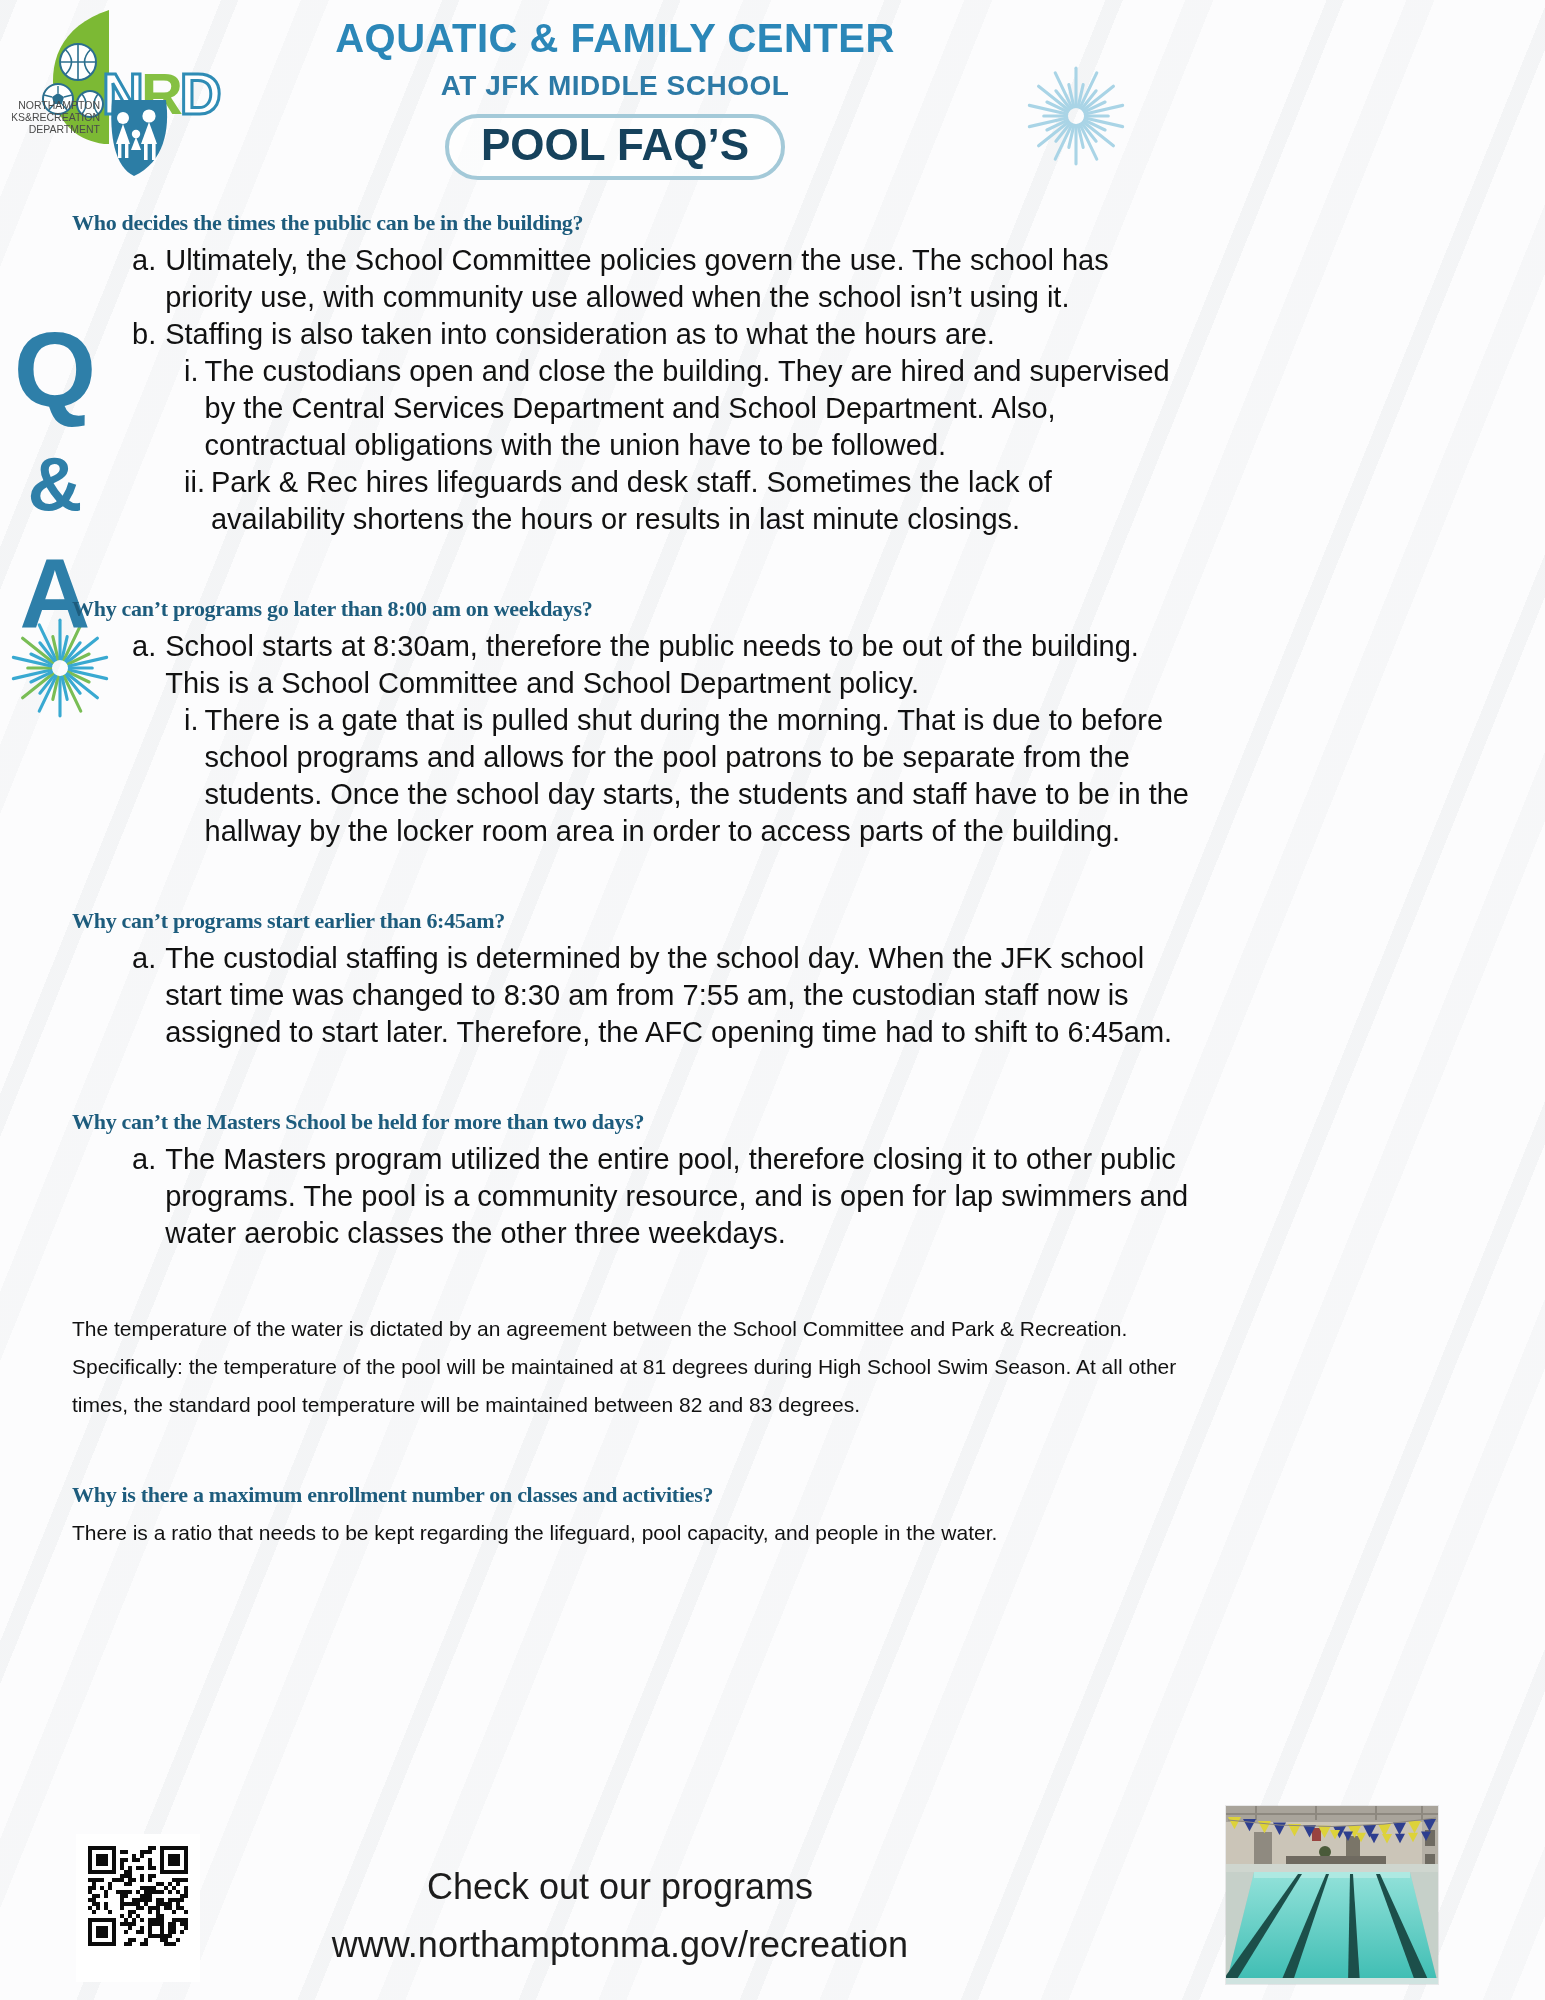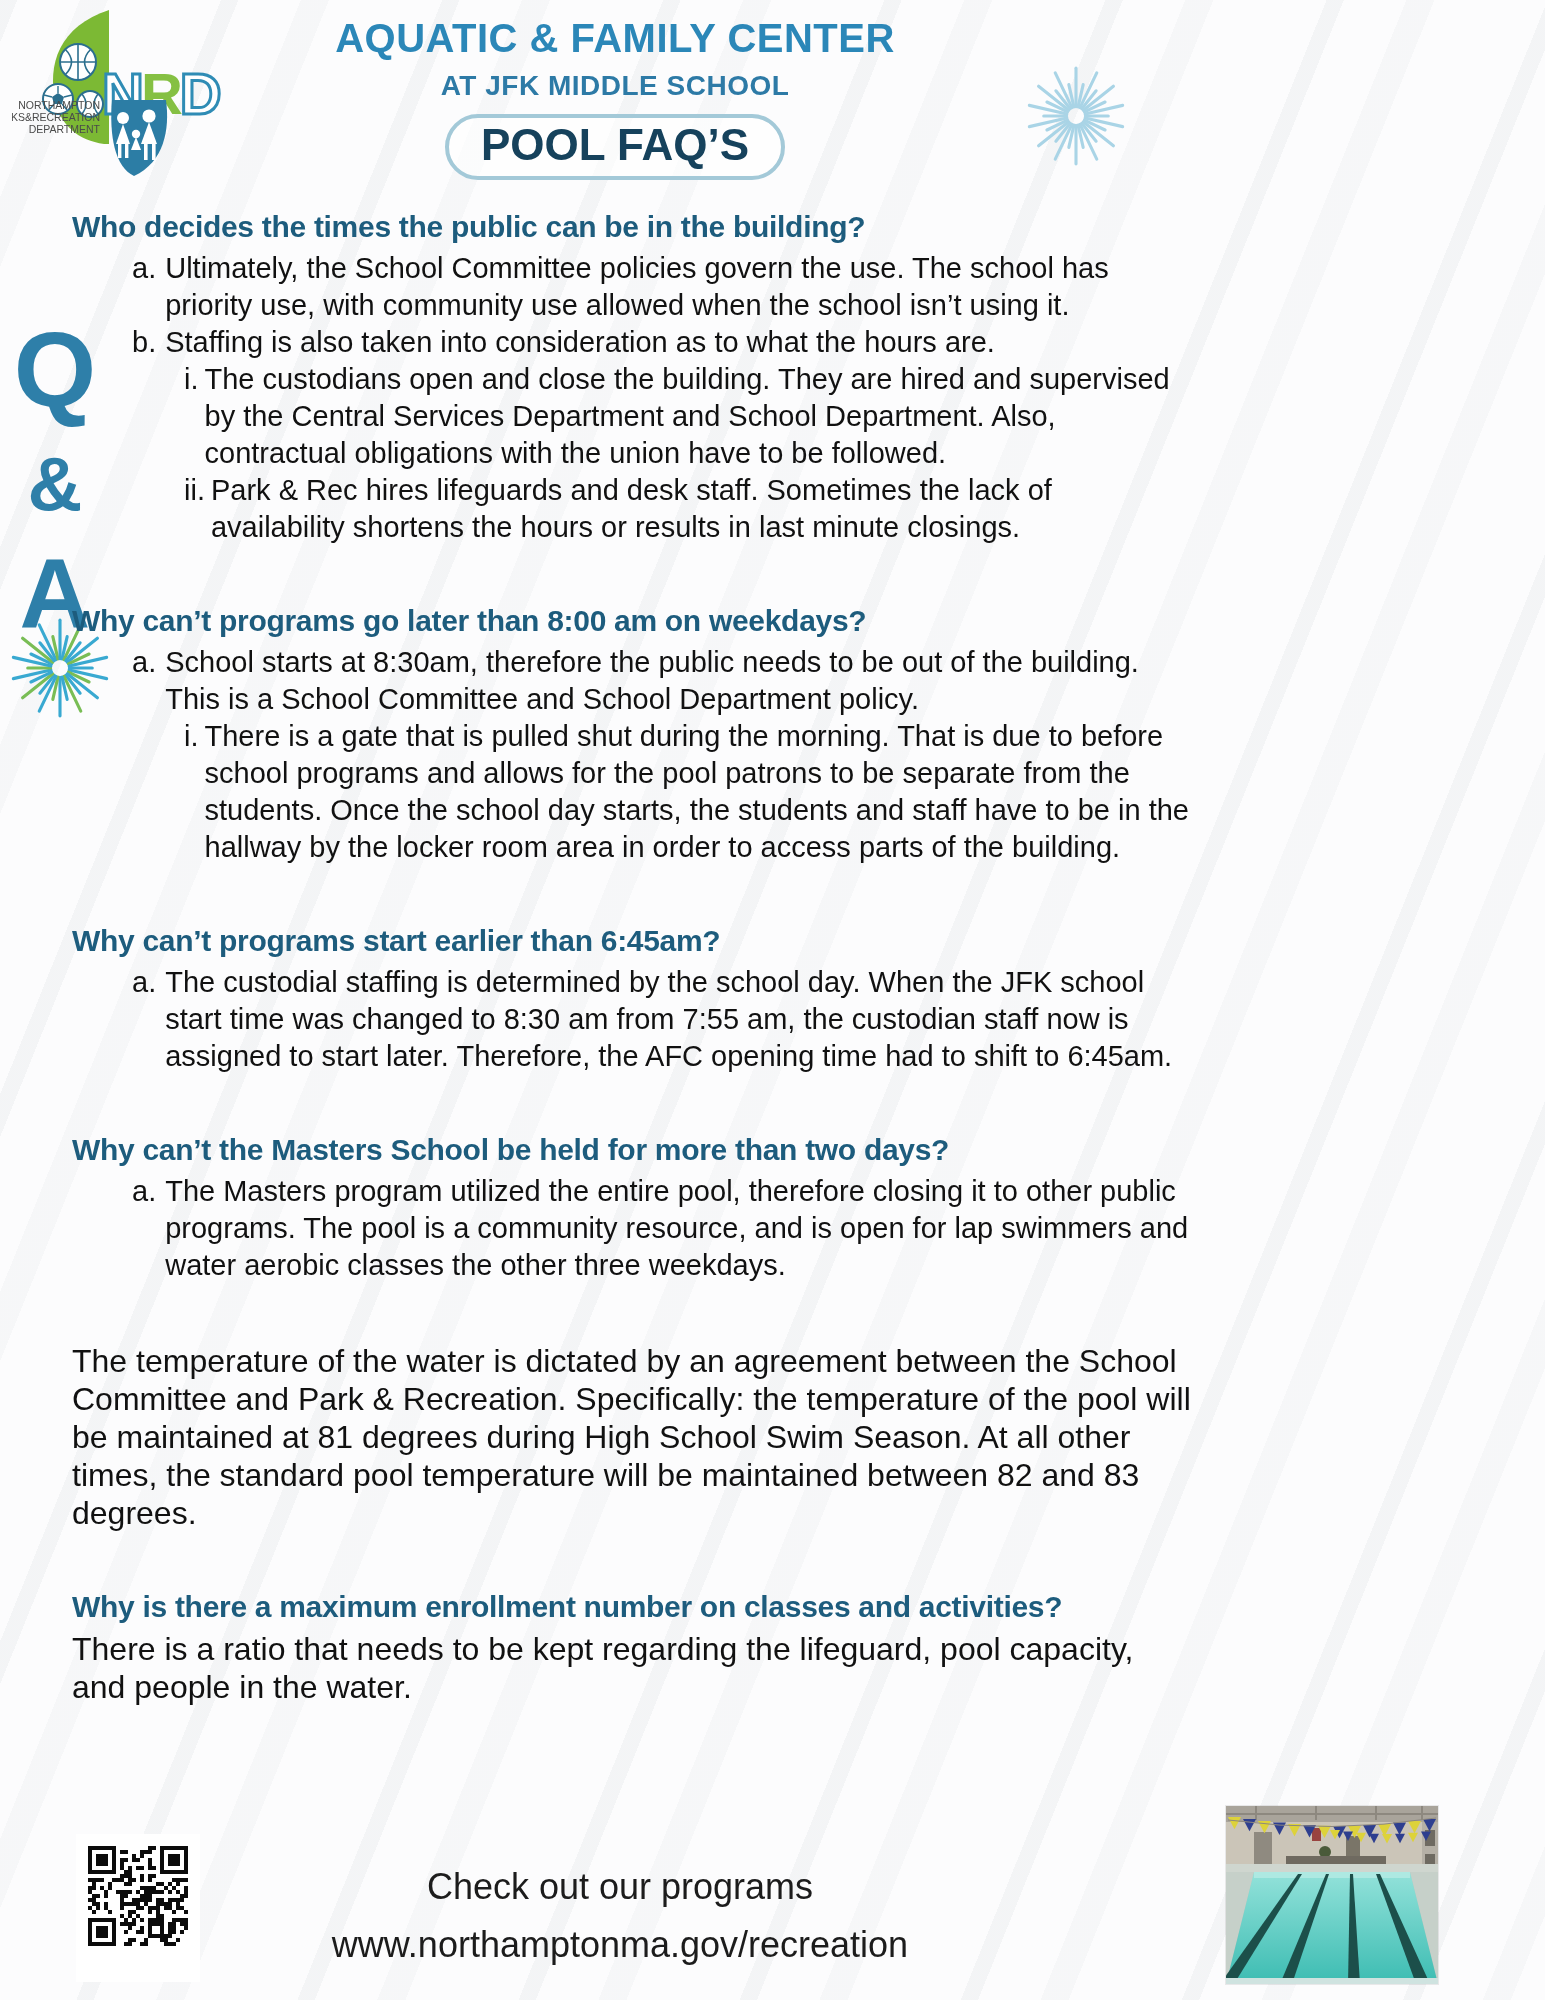--- a/index.html
+++ b/index.html
@@ -21,27 +21,27 @@
   .sb-left{position:absolute;left:8px;top:616px;}
   svg.starburst line{stroke-width:3;stroke-linecap:round;}
   
   .qa{position:absolute;left:12px;top:316px;width:86px;text-align:center;color:#2e7fa9;font-weight:bold;}
   .qa-q{font-size:106px;line-height:1;}
   .qa-amp{font-size:76px;line-height:1;margin-top:24px;}
   .qa-a{font-size:98px;line-height:1;margin-top:22px;}
   
   .content{position:absolute;left:72px;top:210px;width:1120px;}
   section{margin-bottom:58px;}
-  h2.q{margin:0 0 6px 0;font-size:30px;font-weight:bold;color:#1d5c7d;letter-spacing:-.3px;}
+  h2.q{margin:0 0 6px 0;font-size:22px;font-weight:bold;color:#1d5c7d;letter-spacing:-.3px;font-family:Liberation Serif, serif;}
   .item{display:flex;font-size:29px;line-height:37px;}
   .lvl1{padding-left:60px;}
   .lvl2{padding-left:112px;}
   .marker{flex:0 0 auto;padding-right:9px;}
   .lvl2 .marker{padding-right:6px;}
-  .para{font-size:32px;line-height:38px;margin:4px 0 0 0;}
+  .para{font-size:21px;line-height:38px;margin:4px 0 0 0;}
   
   .qr-box{position:absolute;left:76px;top:1834px;width:124px;height:148px;background:#fff;
     display:flex;justify-content:center;align-items:flex-start;padding-top:12px;box-sizing:border-box;}
   #qr rect{fill:#0b0b0b;}
   .cta{position:absolute;left:250px;top:1848px;width:740px;text-align:center;color:#1c1c1c;}
   .cta1{font-size:36px;margin-top:18px;}
   .cta2{font-size:36px;margin-top:16px;}
   .photo{position:absolute;left:1226px;top:1806px;width:212px;height:178px;box-shadow:0 0 0 1px rgba(0,0,0,.08);}
 </style>
 </head>

